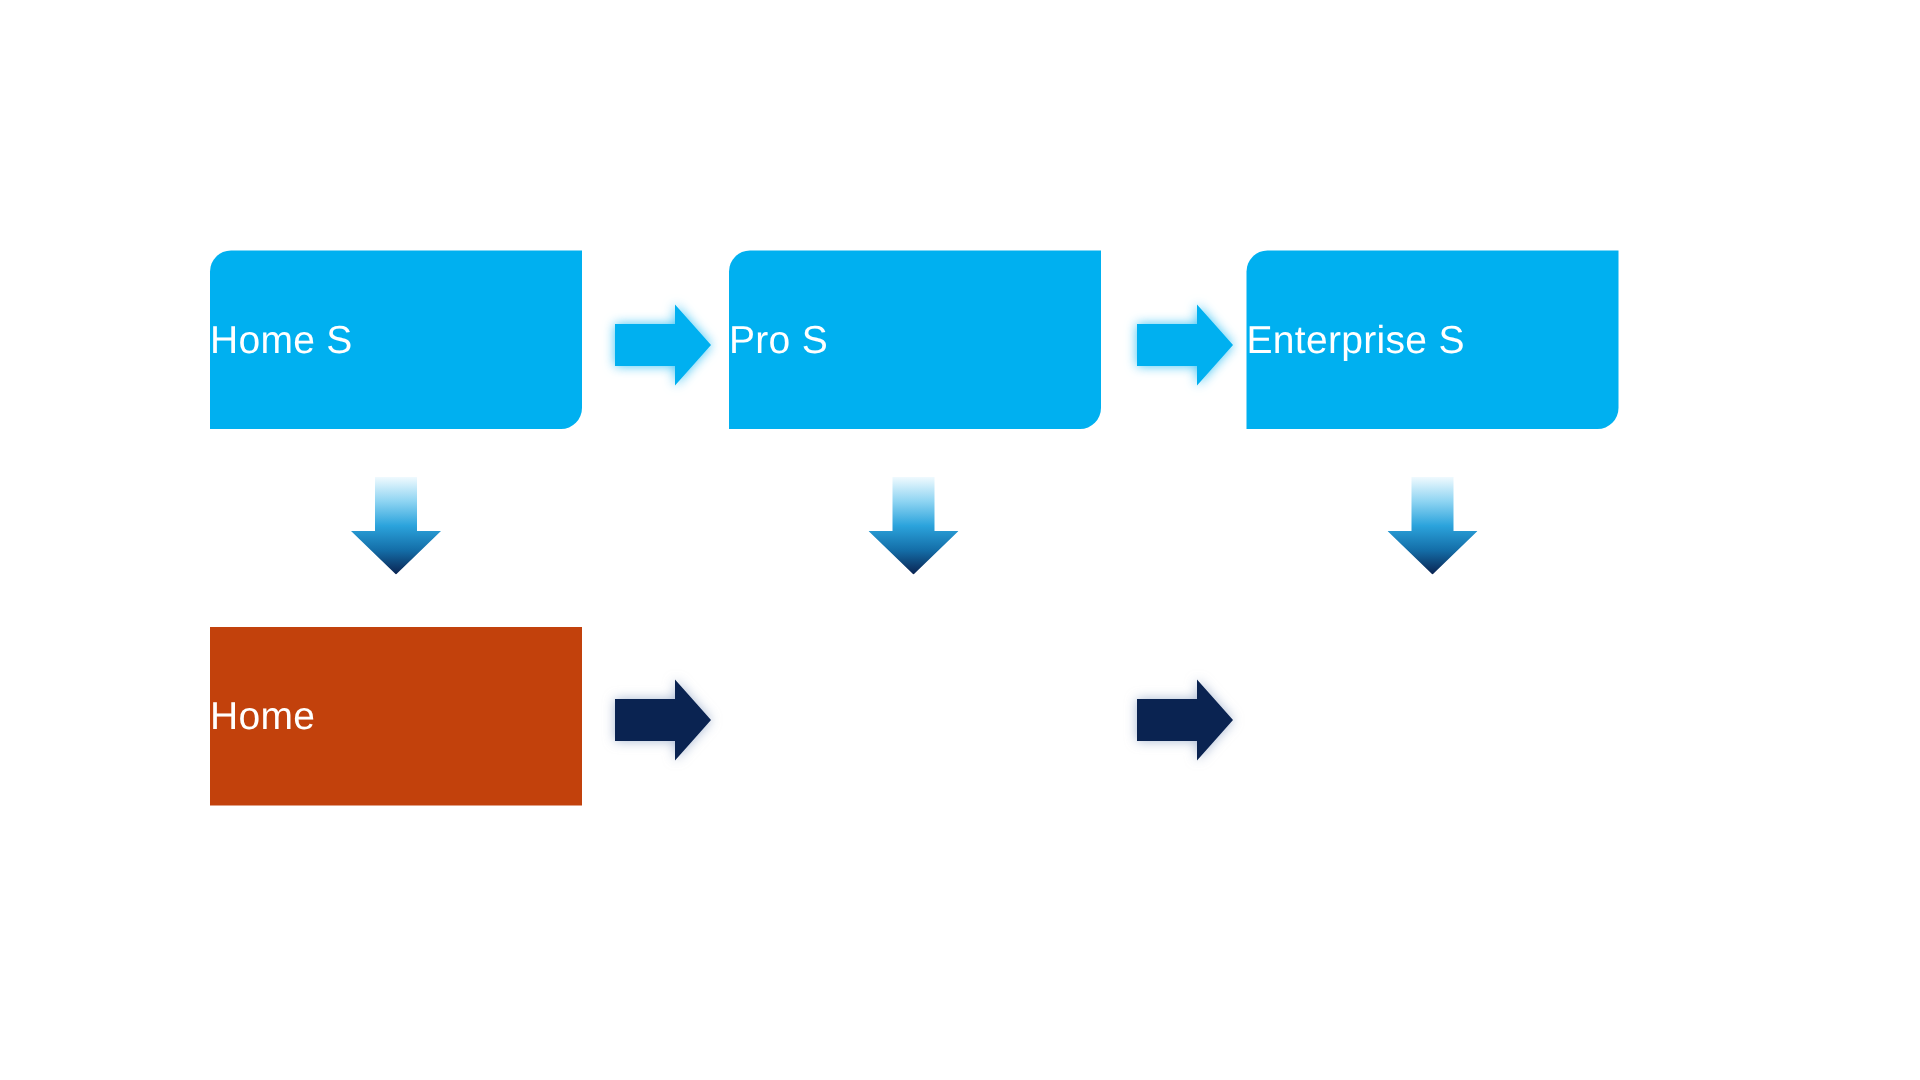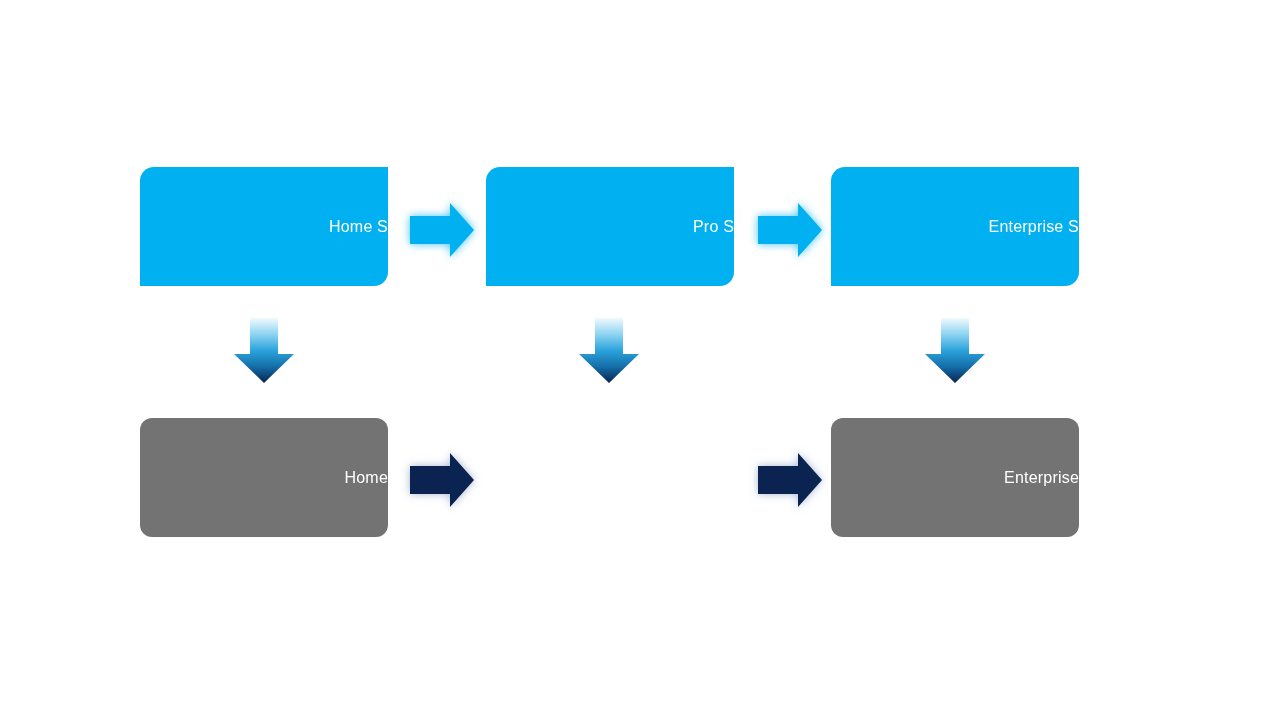--- a/index.html
+++ b/index.html
@@ -14,35 +14,35 @@
     background: #ffffff;
     overflow: hidden;
     font-family: "Liberation Sans", sans-serif;
   }
   .box {
     position: absolute;
     width: 248px;
     height: 119px;
     display: flex;
     align-items: center;
-    justify-content: flex-end;
+    justify-content: flex-start;
     color: #ffffff;
-    font-size: 16px;
+    font-size: 26px;
     font-weight: 400;
     letter-spacing: 0.2px;
   }
   .box.top {
     top: 167px;
     background: #00B0F0;
     border-radius: 14px 0 14px 0;
   }
   .box.bottom {
     top: 418px;
-    background: #737373;
-    border-radius: 12px;
+    background: #c2410c;
+    border-radius: 0;
   }
   .col1 { left: 140px; }
   .col2 { left: 486px; }
   .col3 { left: 831px; }
 
   .rarrow {
     position: absolute;
     width: 65px;
     height: 56px;
   }
@@ -131,23 +131,20 @@
           <stop offset="1" stop-color="#0A2351"></stop>
         </linearGradient>
       </defs>
       <polygon points="16,0 44,0 44,36 60,36 30,65 0,36 16,36" fill="url(#dg3)"></polygon>
     </svg>
   </div>
 
   <div class="box bottom col1">
     <span class="label">Home</span>
   </div>
-  <div class="box bottom col3">
-    <span class="label">Enterprise</span>
-  </div>
 
   <div class="rarrow bottomrow rgap1">
     <svg width="65" height="56" viewBox="0 0 65 56">
       <polygon points="0,14 40,14 40,1 64,28 40,55 40,42 0,42" fill="#0A2351"></polygon>
     </svg>
   </div>
   <div class="rarrow bottomrow rgap2">
     <svg width="65" height="56" viewBox="0 0 65 56">
       <polygon points="0,14 40,14 40,1 64,28 40,55 40,42 0,42" fill="#0A2351"></polygon>
     </svg>

